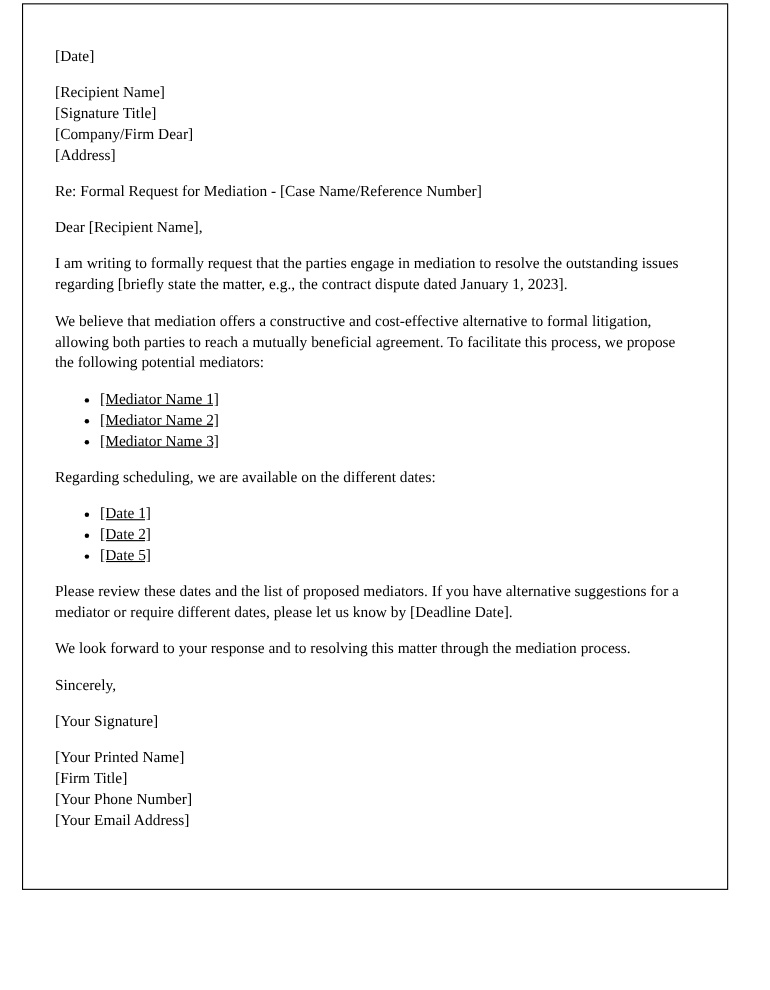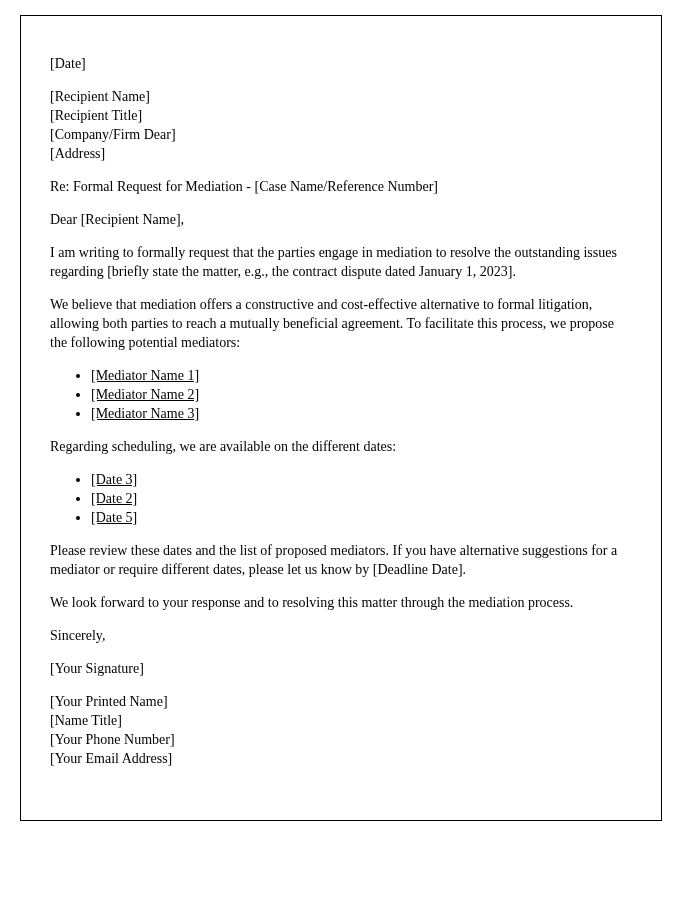--- a/index.html
+++ b/index.html
@@ -9,21 +9,21 @@
     background: #ffffff;
     font-family: "Liberation Serif", "DejaVu Serif", serif;
     font-size: 14px;
     line-height: 19px;
     color: #000000;
     overflow: hidden;
   }
   .page {
     position: absolute;
     left: 20px;
-    top: 15px;
+    top: 3px;
     width: 642px;
     height: 806px;
     border: 1px solid #000000;
     padding: 38px 30px 0 29px;
     overflow: hidden;
     background: #ffffff;
   }
   .block { margin-bottom: 14px; }
   p { margin-bottom: 14px; }
   .subject { font-weight: normal; }
@@ -37,21 +37,21 @@
 </style>
 </head>
 <body>
 
 <div class="page">
 
   <p>[Date]</p>
 
   <div class="block">
     <div>[Recipient Name]</div>
-    <div>[Recipient Title]</div>
+    <div>[Signature Title]</div>
     <div>[Company/Firm Dear]</div>
     <div>[Address]</div>
   </div>
 
   <p class="subject">Re: Formal Request for Mediation - [Case Name/Reference Number]</p>
 
   <p>Dear [Recipient Name],</p>
 
   <p>I am writing to formally request that the parties engage in mediation to resolve the outstanding issues regarding [briefly state the matter, e.g., the contract dispute dated January 1, 2023].</p>
 
@@ -59,33 +59,33 @@
 
   <ul>
     <li>[Mediator Name 1]</li>
     <li>[Mediator Name 2]</li>
     <li>[Mediator Name 3]</li>
   </ul>
 
   <p>Regarding scheduling, we are available on the different dates:</p>
 
   <ul>
-    <li>[Date 3]</li>
+    <li>[Date 1]</li>
     <li>[Date 2]</li>
     <li>[Date 5]</li>
   </ul>
 
   <p>Please review these dates and the list of proposed mediators. If you have alternative suggestions for a mediator or require different dates, please let us know by [Deadline Date].</p>
 
   <p>We look forward to your response and to resolving this matter through the mediation process.</p>
 
   <p>Sincerely,</p>
 
   <p>[Your Signature]</p>
 
   <div class="block">
     <div>[Your Printed Name]</div>
-    <div>[Name Title]</div>
+    <div>[Firm Title]</div>
     <div>[Your Phone Number]</div>
     <div>[Your Email Address]</div>
   </div>
 
 </div>
 
 </body></html>

